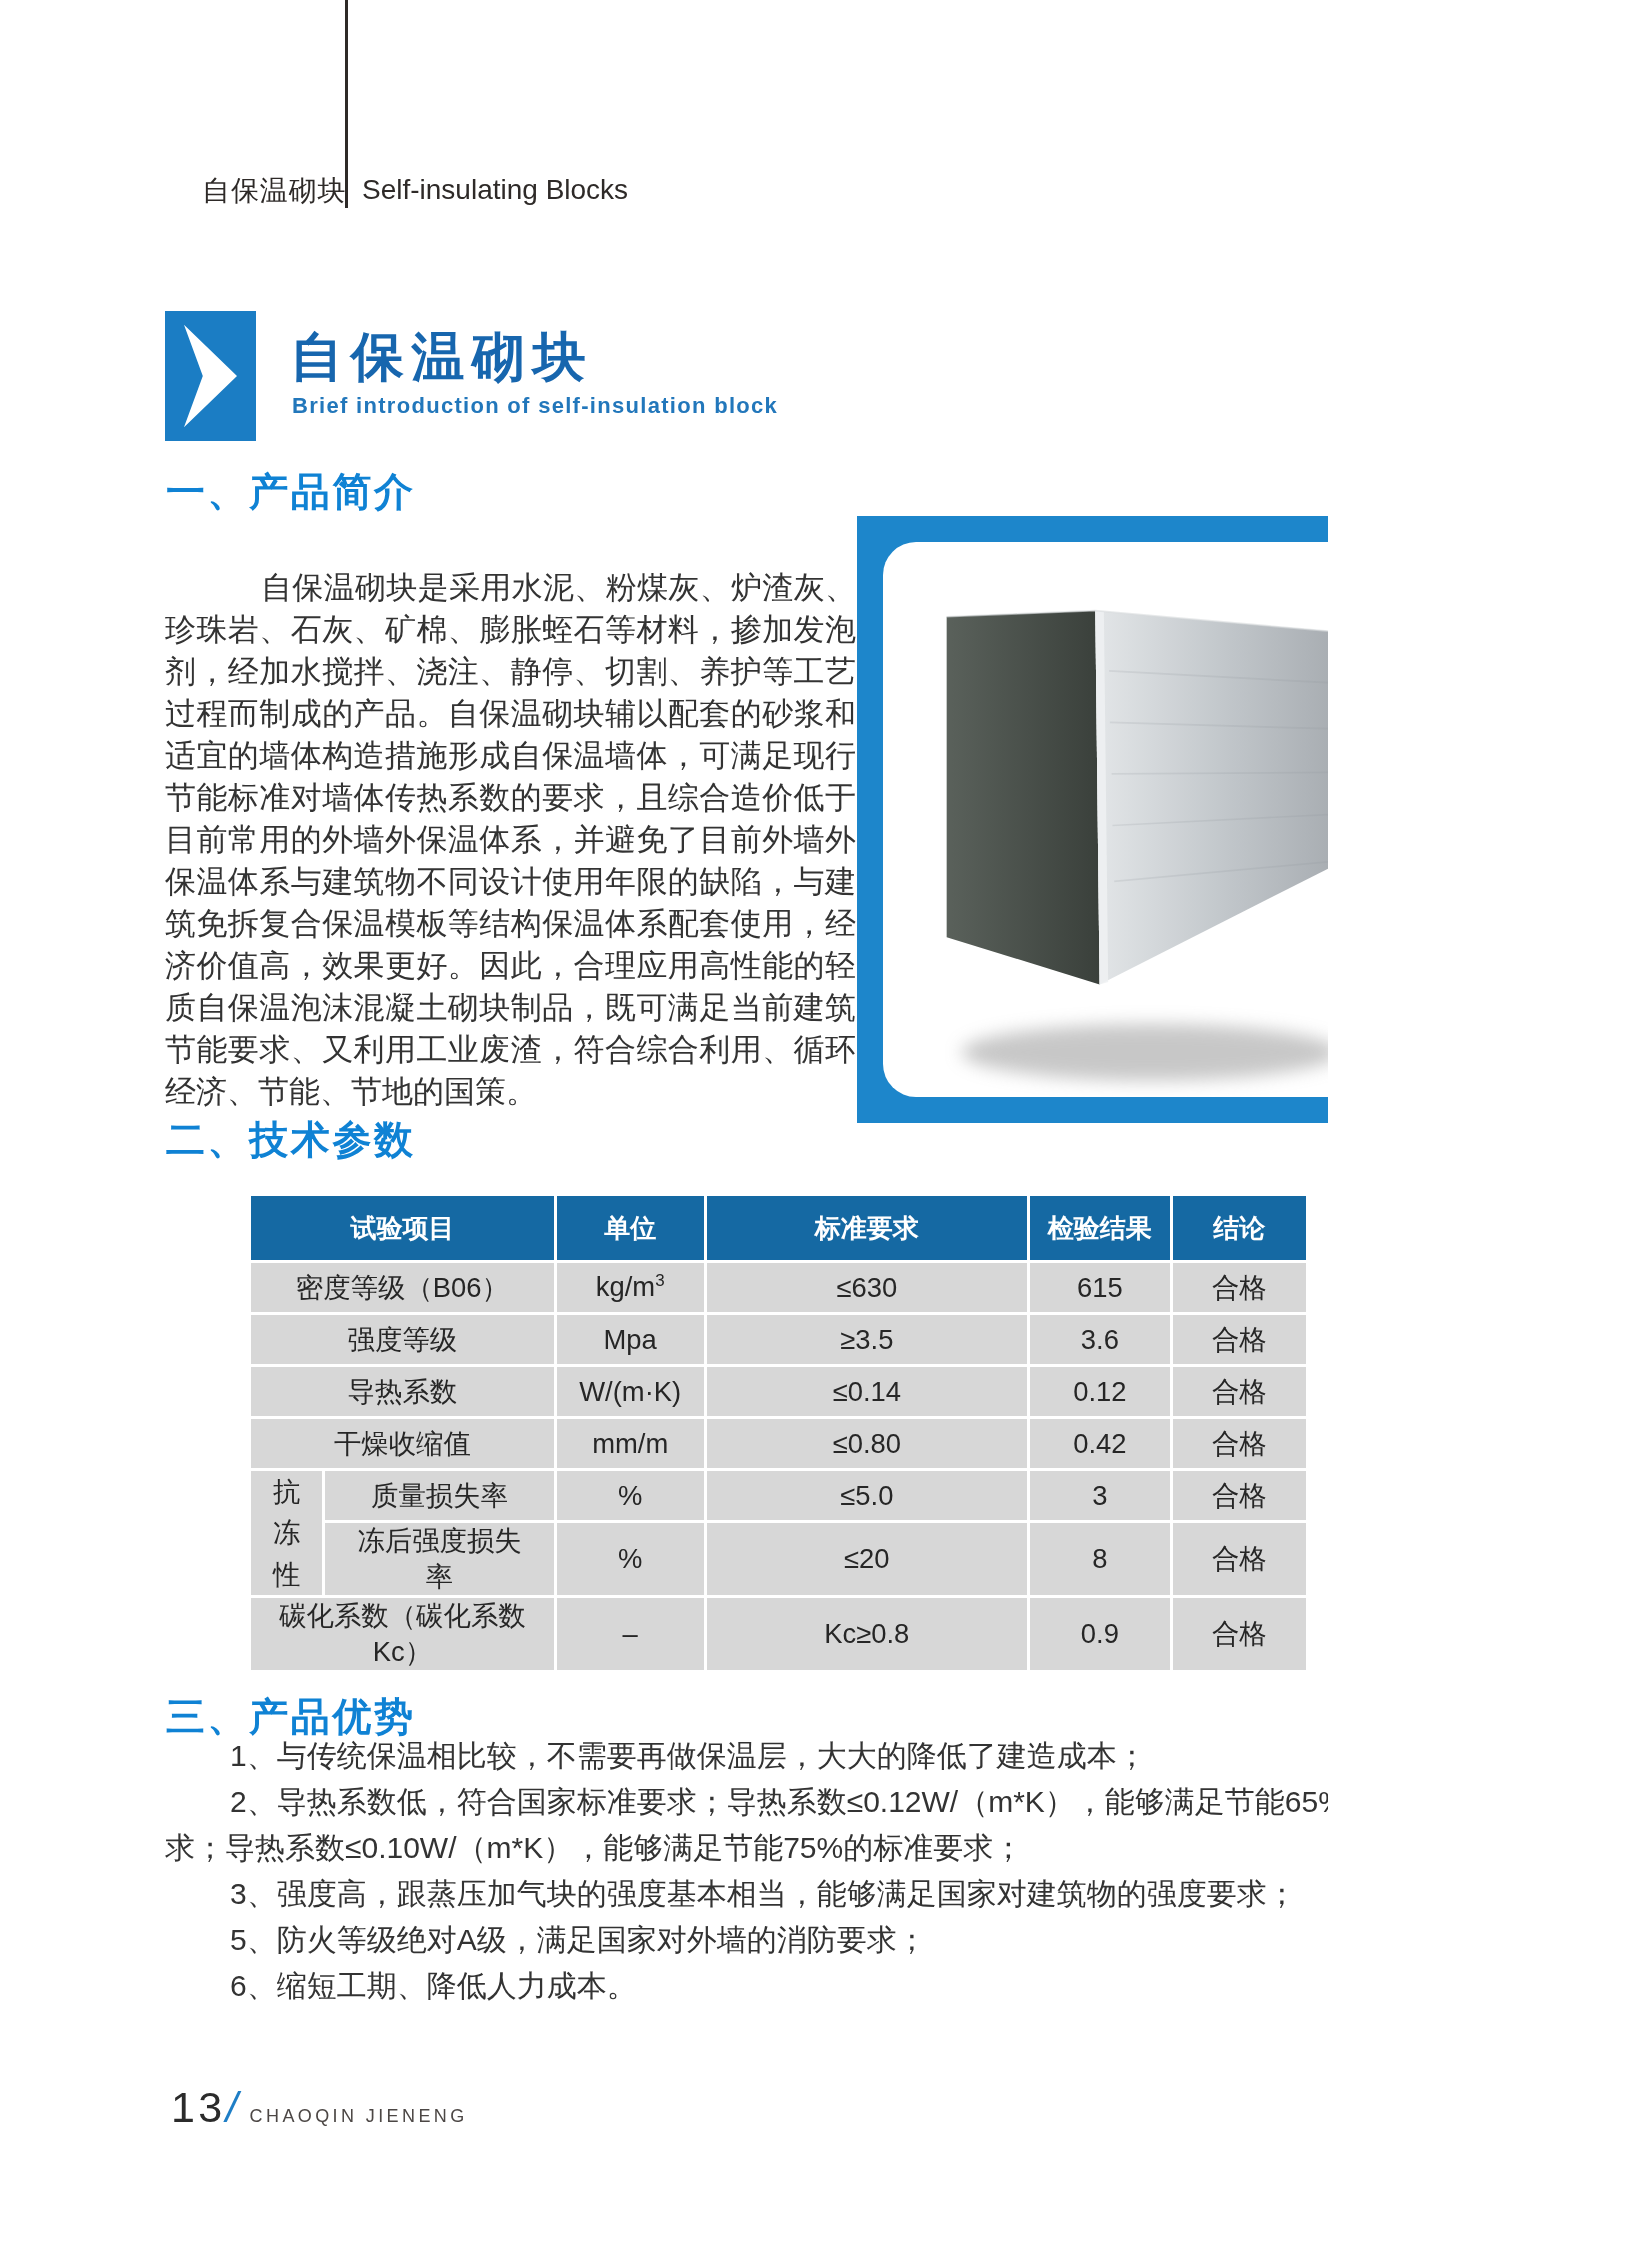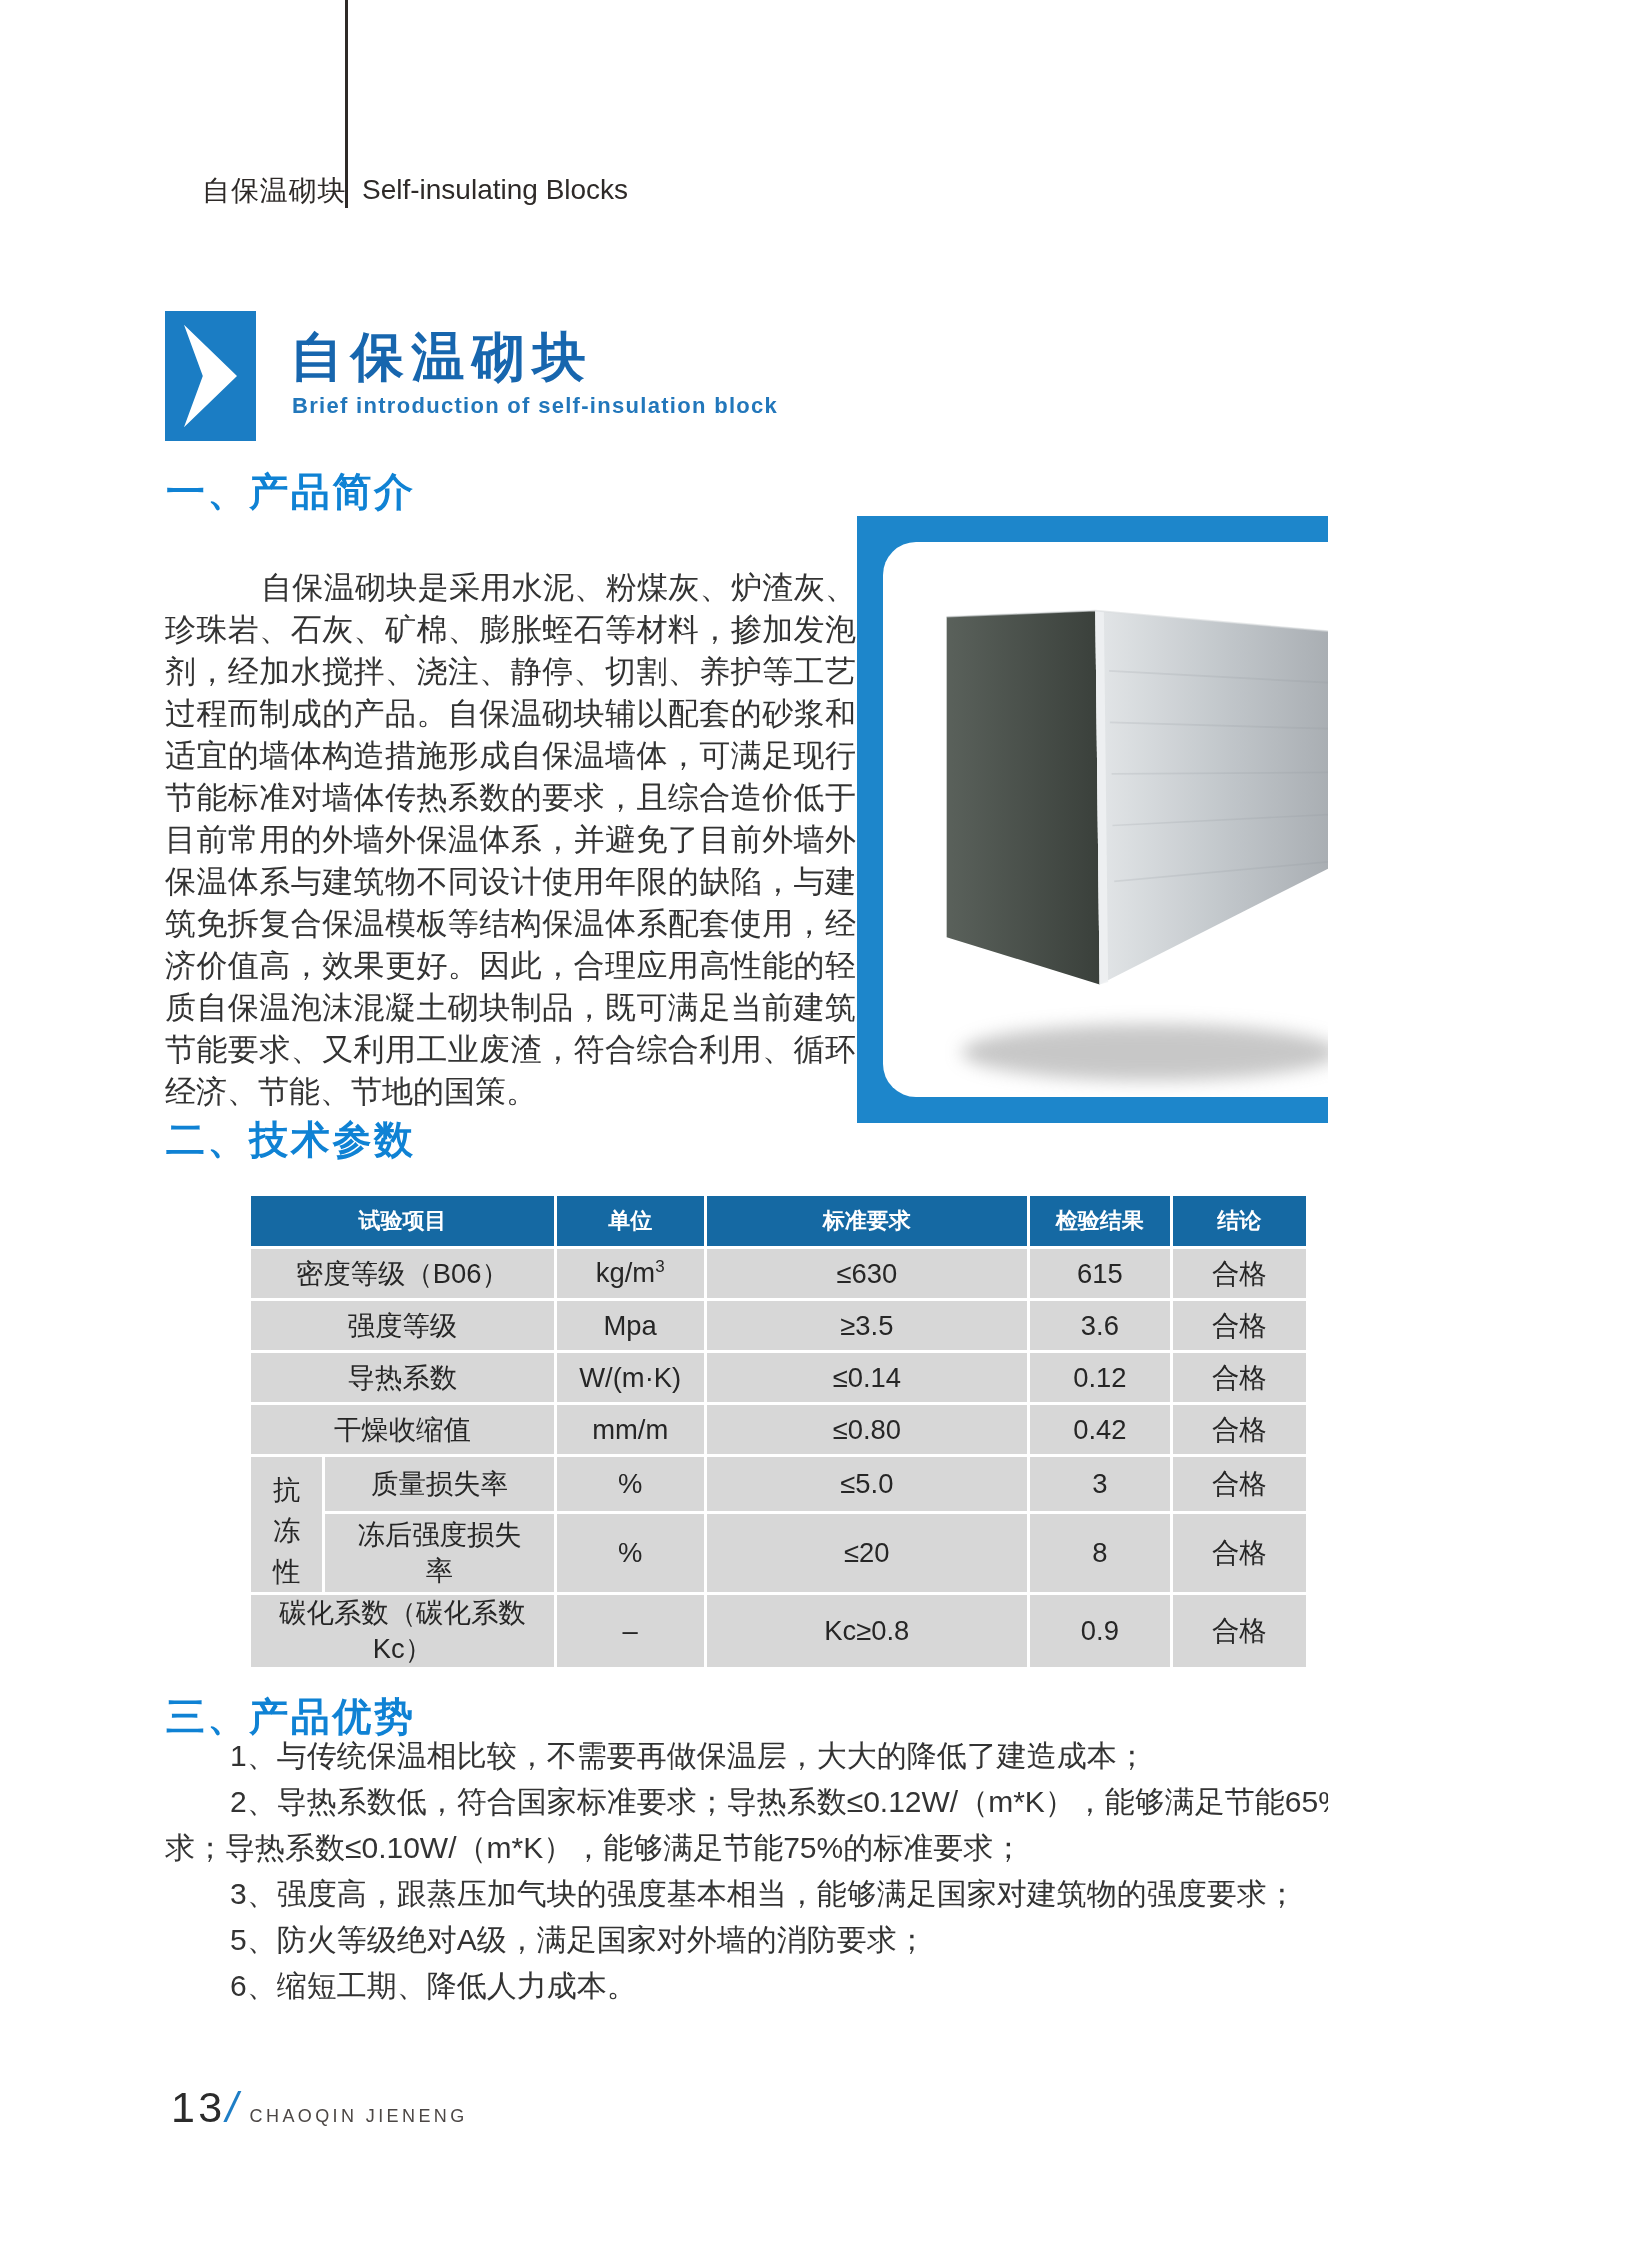--- a/index.html
+++ b/index.html
@@ -75,30 +75,30 @@
   .photo-inner svg { display: block; width: 100%; height: 100%; }
 
   
   .tech-table {
     position: absolute; left: 248px; top: 1193px; width: 1061px;
     border-collapse: separate; border-spacing: 3.4px;
     table-layout: fixed; text-align: center;
   }
   .tech-table th {
     background: #1569a3; color: #ffffff;
-    font-size: 22px; font-weight: bold; height: 50px; padding: 0;
+    font-size: 26px; font-weight: bold; height: 50px; padding: 7px;
   }
   .tech-table td {
     background: #d7d7d7; color: #262626;
     font-size: 27.4px; height: 49px; padding: 0 19px;
   }
   .tech-table sup { font-size: 0.62em; }
   .group-cell .stack {
     display: inline-block; width: 31px;
-    word-break: break-all; line-height: 1.5; text-align: center; margin-top: 12px;
+    word-break: break-all; line-height: 1.5; text-align: center;
   }
 
   
   .adv-list {
     position: absolute; left: 165px; top: 1733px; width: 1343px;
     font-size: 30px; line-height: 46px; color: #333333;
   }
   .adv-list p { margin: 0; text-indent: 65px; }
 
   

